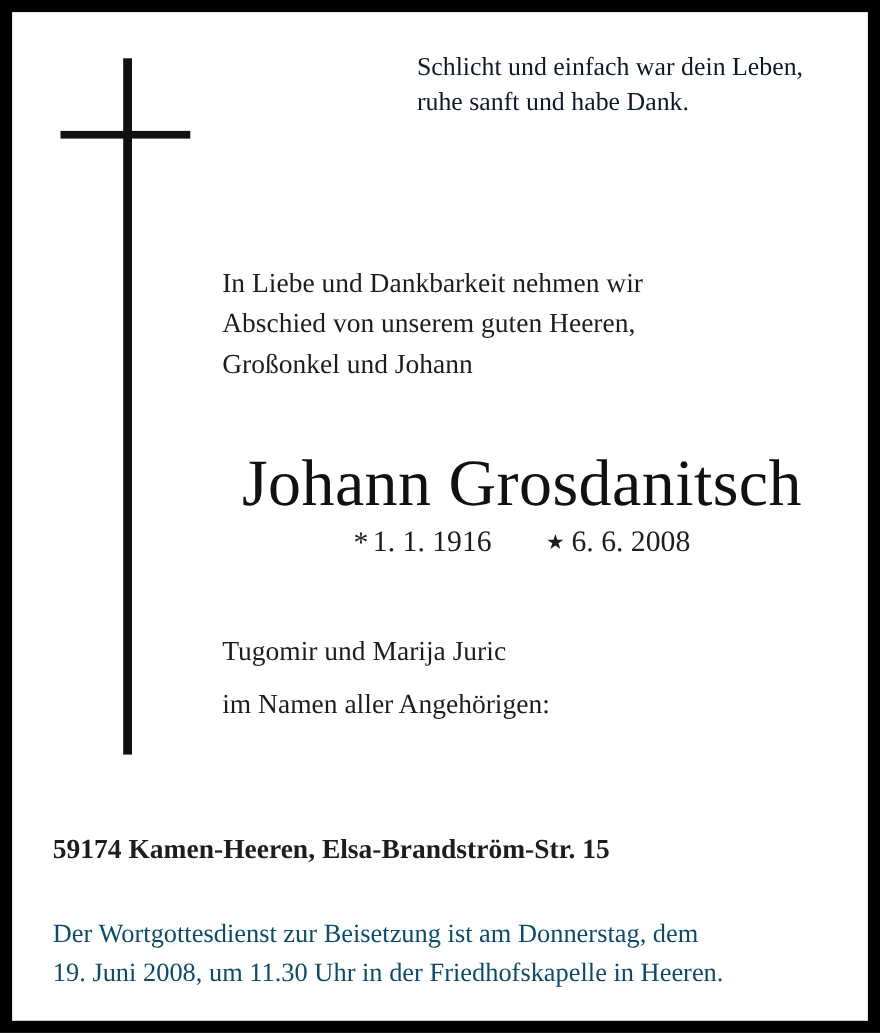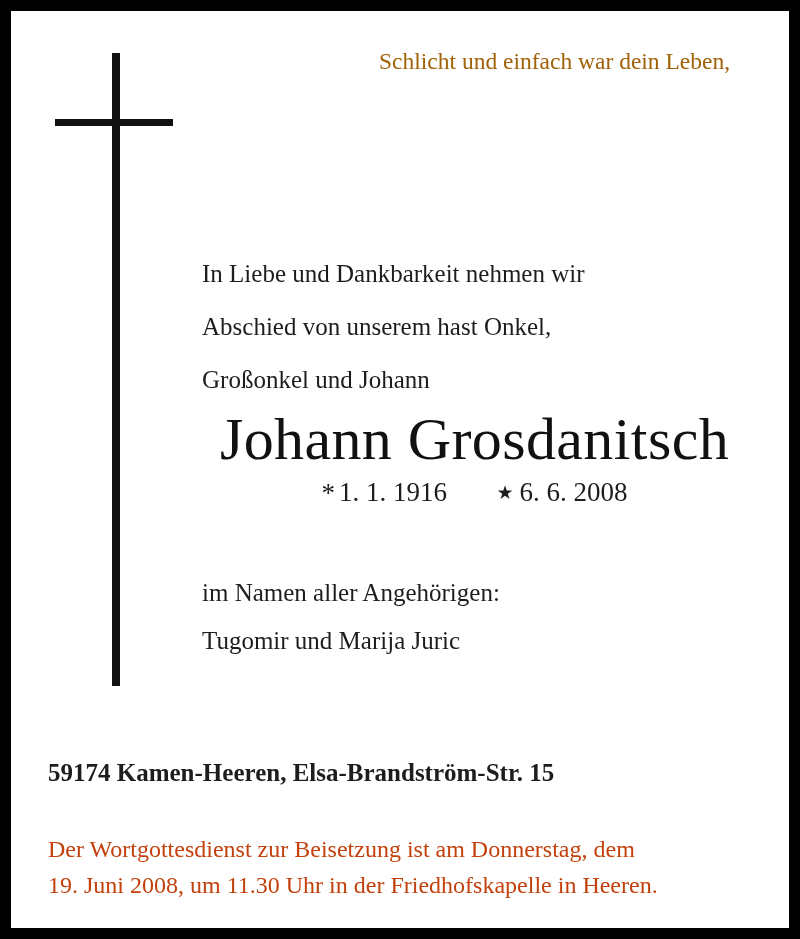--- a/index.html
+++ b/index.html
@@ -58,35 +58,35 @@
   }
 
   
   .poem {
     position: absolute;
     left: 368px;
     top: 34px;
     width: 410px;
     font-size: 23.5px;
     line-height: 32px;
-    color: #a16207;
+    color: #0f172a;
   }
   .poem-line { white-space: nowrap; }
 
   
   .dedication {
     position: absolute;
     left: 191px;
     top: 228px;
     width: 530px;
     font-size: 25px;
     line-height: 37px;
     color: #1d1d1d;
   }
-  .dedication-line { white-space: nowrap; margin-top: 16px; }
+  .dedication-line { white-space: nowrap; }
 
   
   .name-block {
     position: absolute;
     left: 191px;
     top: 398px;
     width: 545px;
     text-align: center;
   }
   .deceased-name {
@@ -144,57 +144,58 @@
   }
 
   
   .service {
     position: absolute;
     left: 37px;
     top: 820px;
     width: 730px;
     font-size: 24px;
     line-height: 36px;
-    color: #c2410c;
+    color: #0c4a6e;
   }
   .service-line { white-space: nowrap; }
 </style>
 </head>
 <body>
 
 <div class="obituary-frame">
   <div class="obituary-card">
 
     <div class="cross">
       <div class="cross-vertical"></div>
       <div class="cross-horizontal"></div>
     </div>
 
     <div class="poem">
       <div class="poem-line">Schlicht und einfach war dein Leben,</div>
+      <div class="poem-line">ruhe sanft und habe Dank.</div>
     </div>
 
     <div class="dedication">
       <div class="dedication-line">In Liebe und Dankbarkeit nehmen wir</div>
-      <div class="dedication-line">Abschied von unserem hast Onkel,</div>
+      <div class="dedication-line">Abschied von unserem guten Heeren,</div>
       <div class="dedication-line">Großonkel und Johann</div>
     </div>
 
     <div class="name-block">
       <div class="deceased-name">Johann Grosdanitsch</div>
       <div class="dates-row">
         <span class="date-group"><span class="symbol-birth">*</span><span>1. 1. 1916</span></span>
         <span class="date-gap"></span>
         <span class="date-group"><span class="symbol-death">★</span><span>6. 6. 2008</span></span>
       </div>
     </div>
 
     <div class="mourners">
+      <div class="mourners-line">Tugomir und Marija Juric</div>
       <div class="mourners-line">im Namen aller Angehörigen:</div>
-      <div class="mourners-line">Tugomir und Marija Juric</div>
     </div>
 
     <div class="address">59174 Kamen-Heeren, Elsa-Brandström-Str. 15</div>
 
     <div class="service">
       <div class="service-line">Der Wortgottesdienst zur Beisetzung ist am Donnerstag, dem</div>
       <div class="service-line">19. Juni 2008, um 11.30 Uhr in der Friedhofskapelle in Heeren.</div>
     </div>
 
   </div>

